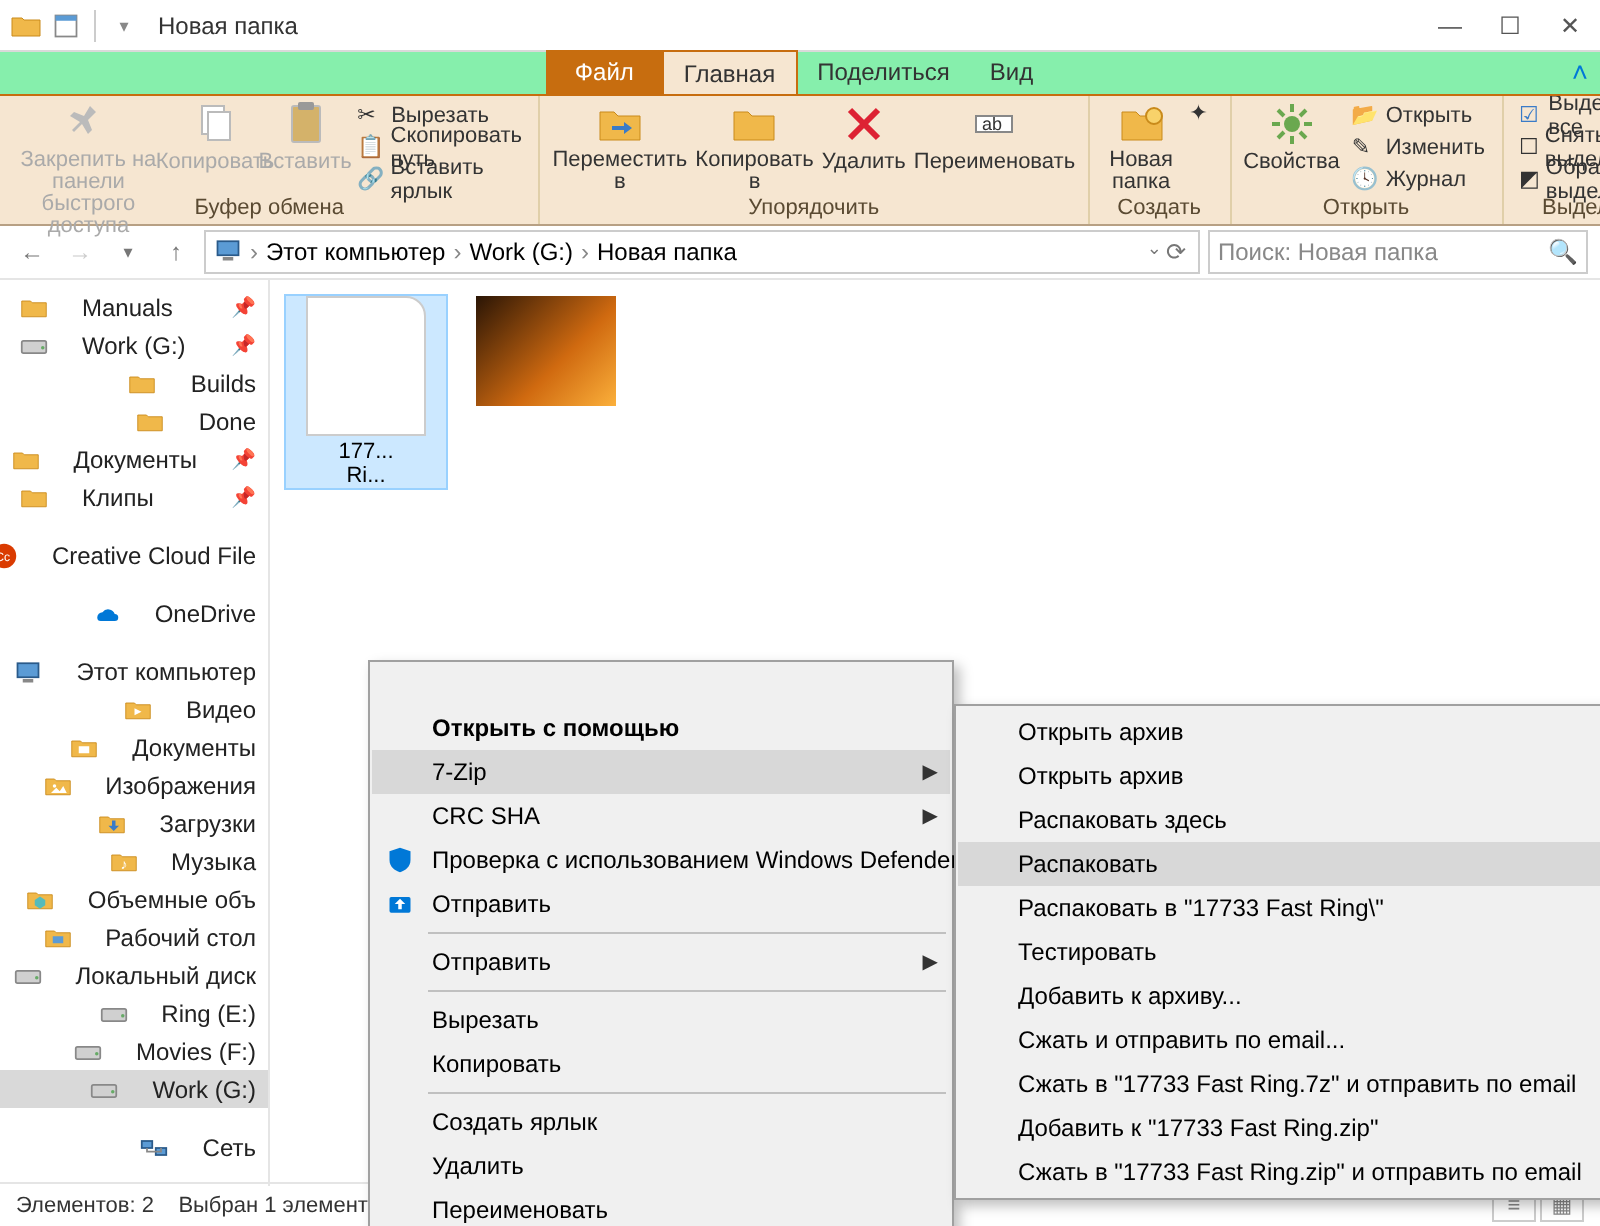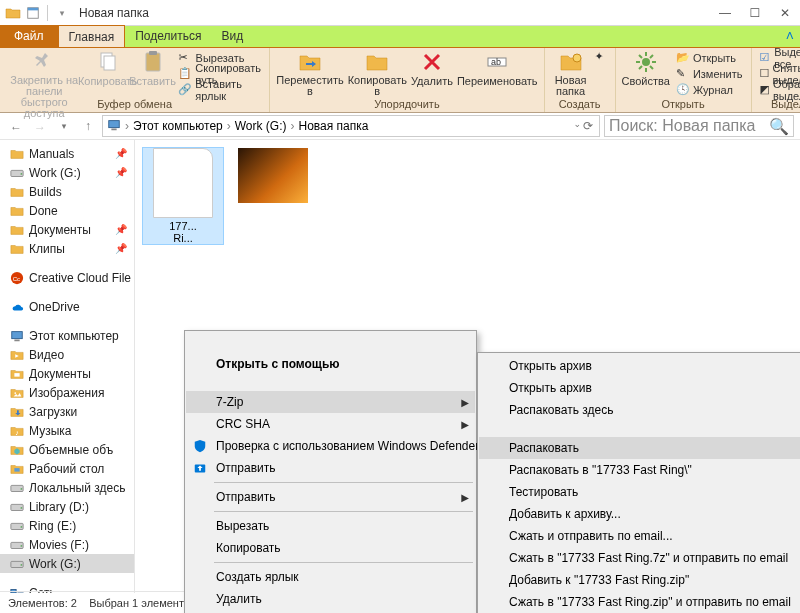--- a/index.html
+++ b/index.html
@@ -9,21 +9,21 @@
   .titlebar { height: 26px; background: #fff; border-bottom: 1px solid #d9d9d9; display: flex; align-items: center; }
   .titlebar .qat { display: flex; align-items: center; gap: 2px; padding: 0 4px; }
   .titlebar .qat-icon { width: 18px; height: 18px; display: flex; align-items: center; justify-content: center; }
   .titlebar .qat-divider { width: 1px; height: 16px; background: #ccc; margin: 0 3px; }
   .titlebar .title { margin-left: 4px; font-size: 12px; color: #333; }
   .titlebar .spacer { flex: 1; }
   .titlebar .winbtns { display: flex; }
   .titlebar .winbtn { width: 30px; height: 24px; display: flex; align-items: center; justify-content: center; color: #555; font-size: 12px; }
 
   
-  .tabs { height: 22px; background: #bef264; display: flex; align-items: flex-end; border-bottom: 1px solid #c76d0f; position:relative;}
+  .tabs { height: 22px; background: #86efac; display: flex; align-items: flex-end; border-bottom: 1px solid #c76d0f; position:relative;justify-content:center;}
   .tabs .file { background: #c76d0f; color: #fff; padding: 3px 14px 3px; font-size: 12px; height: 22px; display: flex; align-items: center; }
   .tabs .tab { padding: 3px 10px; font-size: 12px; color: #333; height: 22px; display: flex; align-items: center; }
   .tabs .tab.active { background: #f6e6d1; border: 1px solid #c76d0f; border-bottom: none; }
   .tabs .collapse { position:absolute; right:6px; top:2px; color:#0078d7; font-size:14px;}
 
   
   .ribbon { height: 65px; background: #f6e6d1; display: flex; border-bottom: 1px solid #b7a084; font-size:11px;}
   .rgroup { border-right: 1px solid #e0cfa9; padding: 2px 6px 0; display:flex; flex-direction:column; align-items:center; justify-content:flex-start; }
   .rgroup .items { display:flex; gap:4px; height:48px; align-items:flex-start;}
   .rgroup .name { font-size:11px; color:#5a4a32; text-align:center; margin-top:0px;}
@@ -33,42 +33,42 @@
   .rbtn-side { display:flex; flex-direction:column; justify-content:flex-start; gap:0px; font-size:11px; color:#333;}
   .rbtn-small { display:flex; align-items:center; gap:3px; height:16px; padding:0 2px;}
   .ico16 { width:14px; height:14px; display:inline-block;}
 
   
   .navbar { height: 27px; display:flex; align-items:center; padding:2px 6px; gap:4px; border-bottom:1px solid #e5e5e5;}
   .navbar .navbtn { width:20px; height:20px; display:flex; align-items:center; justify-content:center; color:#777; }
   .navbar .addr { flex:1; border:1px solid #ccc; height:22px; display:flex; align-items:center; padding:0 4px; font-size:12px; gap:4px; overflow:hidden;}
   .navbar .addr .crumb { display:flex; align-items:center; gap:4px; white-space:nowrap;}
   .navbar .addr-icons { display:flex; gap:2px; color:#777; padding-right:2px;}
-  .navbar .search { width:190px; border:1px solid #ccc; height:22px; display:flex; align-items:center; padding:0 4px; color:#888; font-size:16px; justify-content:space-between;}
+  .navbar .search { width:190px; border:1px solid #ccc; height:22px; display:flex; align-items:center; padding:0 4px; color:#888; font-size:12px; justify-content:space-between;}
 
   
   .main { display:flex; height: 453px; position:relative;}
   .tree { width:135px; border-right:1px solid #e5e5e5; overflow:hidden; padding:4px 0;}
-  .tree-item { display:flex; align-items:center; gap:5px; padding:2px 6px 2px 10px; font-size:12px; color:#222; height:19px; white-space:nowrap;}
+  .tree-item { display:flex; align-items:center; gap:17px; padding:2px 6px 2px 10px; font-size:12px; color:#222; height:19px; white-space:nowrap;justify-content:flex-end;}
   .tree-item.selected { background:#d9d9d9; }
   .tree-item .ticon { width:14px; height:14px; flex-shrink:0;}
   .tree-item .pin { margin-left:auto; color:#555; font-size:10px;}
   .tree-gap { height:10px; }
 
   .content { flex:1; padding:8px; background:#fff; display:flex; gap:10px; align-items:flex-start;}
   .file-item { width:80px; display:flex; flex-direction:column; align-items:center; gap:2px; font-size:11px; text-align:center;}
   .file-item.selected { background:#cce8ff; outline:1px solid #99d1ff; }
   .file-icon { width:60px; height:70px; display:flex; align-items:center; justify-content:center; }
   .file-icon.blank { background:#fff; border:1px solid #ccc; border-top-right-radius:10px; }
   .file-icon.image { width:70px; height:55px; background: linear-gradient(135deg,#2a1505 0%, #d06a10 60%, #fbb03b 100%); }
 
   
   .menu { position:absolute; background:#f0f0f0; border:1px solid #a0a0a0; box-shadow:3px 3px 6px rgba(0,0,0,0.25); font-size:12px; padding:2px 1px; z-index:50;}
   .menu .mitem { display:flex; align-items:center; height:22px; padding:0 22px 0 30px; position:relative; white-space:nowrap;}
-  .menu .mitem.hover { background:#d8d8d8;margin-top:16px; }
+  .menu .mitem.hover { background:#d8d8d8; }
   .menu .mitem .micon { position:absolute; left:6px; width:16px; height:16px; display:flex; align-items:center; justify-content:center;}
   .menu .mitem .arrow { position:absolute; right:6px; font-size:10px; color:#333;}
   .menu .msep { height:1px; background:#c0c0c0; margin:3px 2px 3px 28px;}
   .menu1 { left:184px; top:190px; width:293px; padding-top:2px;}
   .menu1 .header { font-weight:bold; padding:4px 6px 4px 30px;margin-top:20px;}
   .menu2 { left:477px; top:212px; width:368px;}
 
   
   .status { position:absolute; bottom:0; left:0; right:0; height:22px; border-top:1px solid #e5e5e5; display:flex; align-items:center; padding:0 8px; font-size:11px; color:#333; justify-content:space-between;}
   .status .viewbtns { display:flex; gap:2px;}
@@ -396,28 +396,21 @@
             <path class="folder-ico" d="M1 4h5l1 1h8v8H1z"></path>
             <rect x="5" y="7" width="6" height="4" fill="#5b9bd5"></rect>
           </svg></span>
         <span>Рабочий стол</span>
       </div>
       <div class="tree-item">
         <span class="ticon"><svg viewBox="0 0 16 16" width="14" height="14">
             <rect x="1" y="5" width="14" height="7" rx="1" fill="#d0d0d0" stroke="#888"></rect>
             <circle cx="13" cy="9" r="1" fill="#6a6"></circle>
           </svg></span>
-        <span>Локальный здесь</span>
-      </div>
-      <div class="tree-item">
-        <span class="ticon"><svg viewBox="0 0 16 16" width="14" height="14">
-            <rect x="1" y="5" width="14" height="7" rx="1" fill="#d0d0d0" stroke="#888"></rect>
-            <circle cx="13" cy="9" r="1" fill="#6a6"></circle>
-          </svg></span>
-        <span>Library (D:)</span>
+        <span>Локальный диск</span>
       </div>
       <div class="tree-item">
         <span class="ticon"><svg viewBox="0 0 16 16" width="14" height="14">
             <rect x="1" y="5" width="14" height="7" rx="1" fill="#d0d0d0" stroke="#888"></rect>
             <circle cx="13" cy="9" r="1" fill="#6a6"></circle>
           </svg></span>
         <span>Ring (E:)</span>
       </div>
       <div class="tree-item">
         <span class="ticon"><svg viewBox="0 0 16 16" width="14" height="14">

